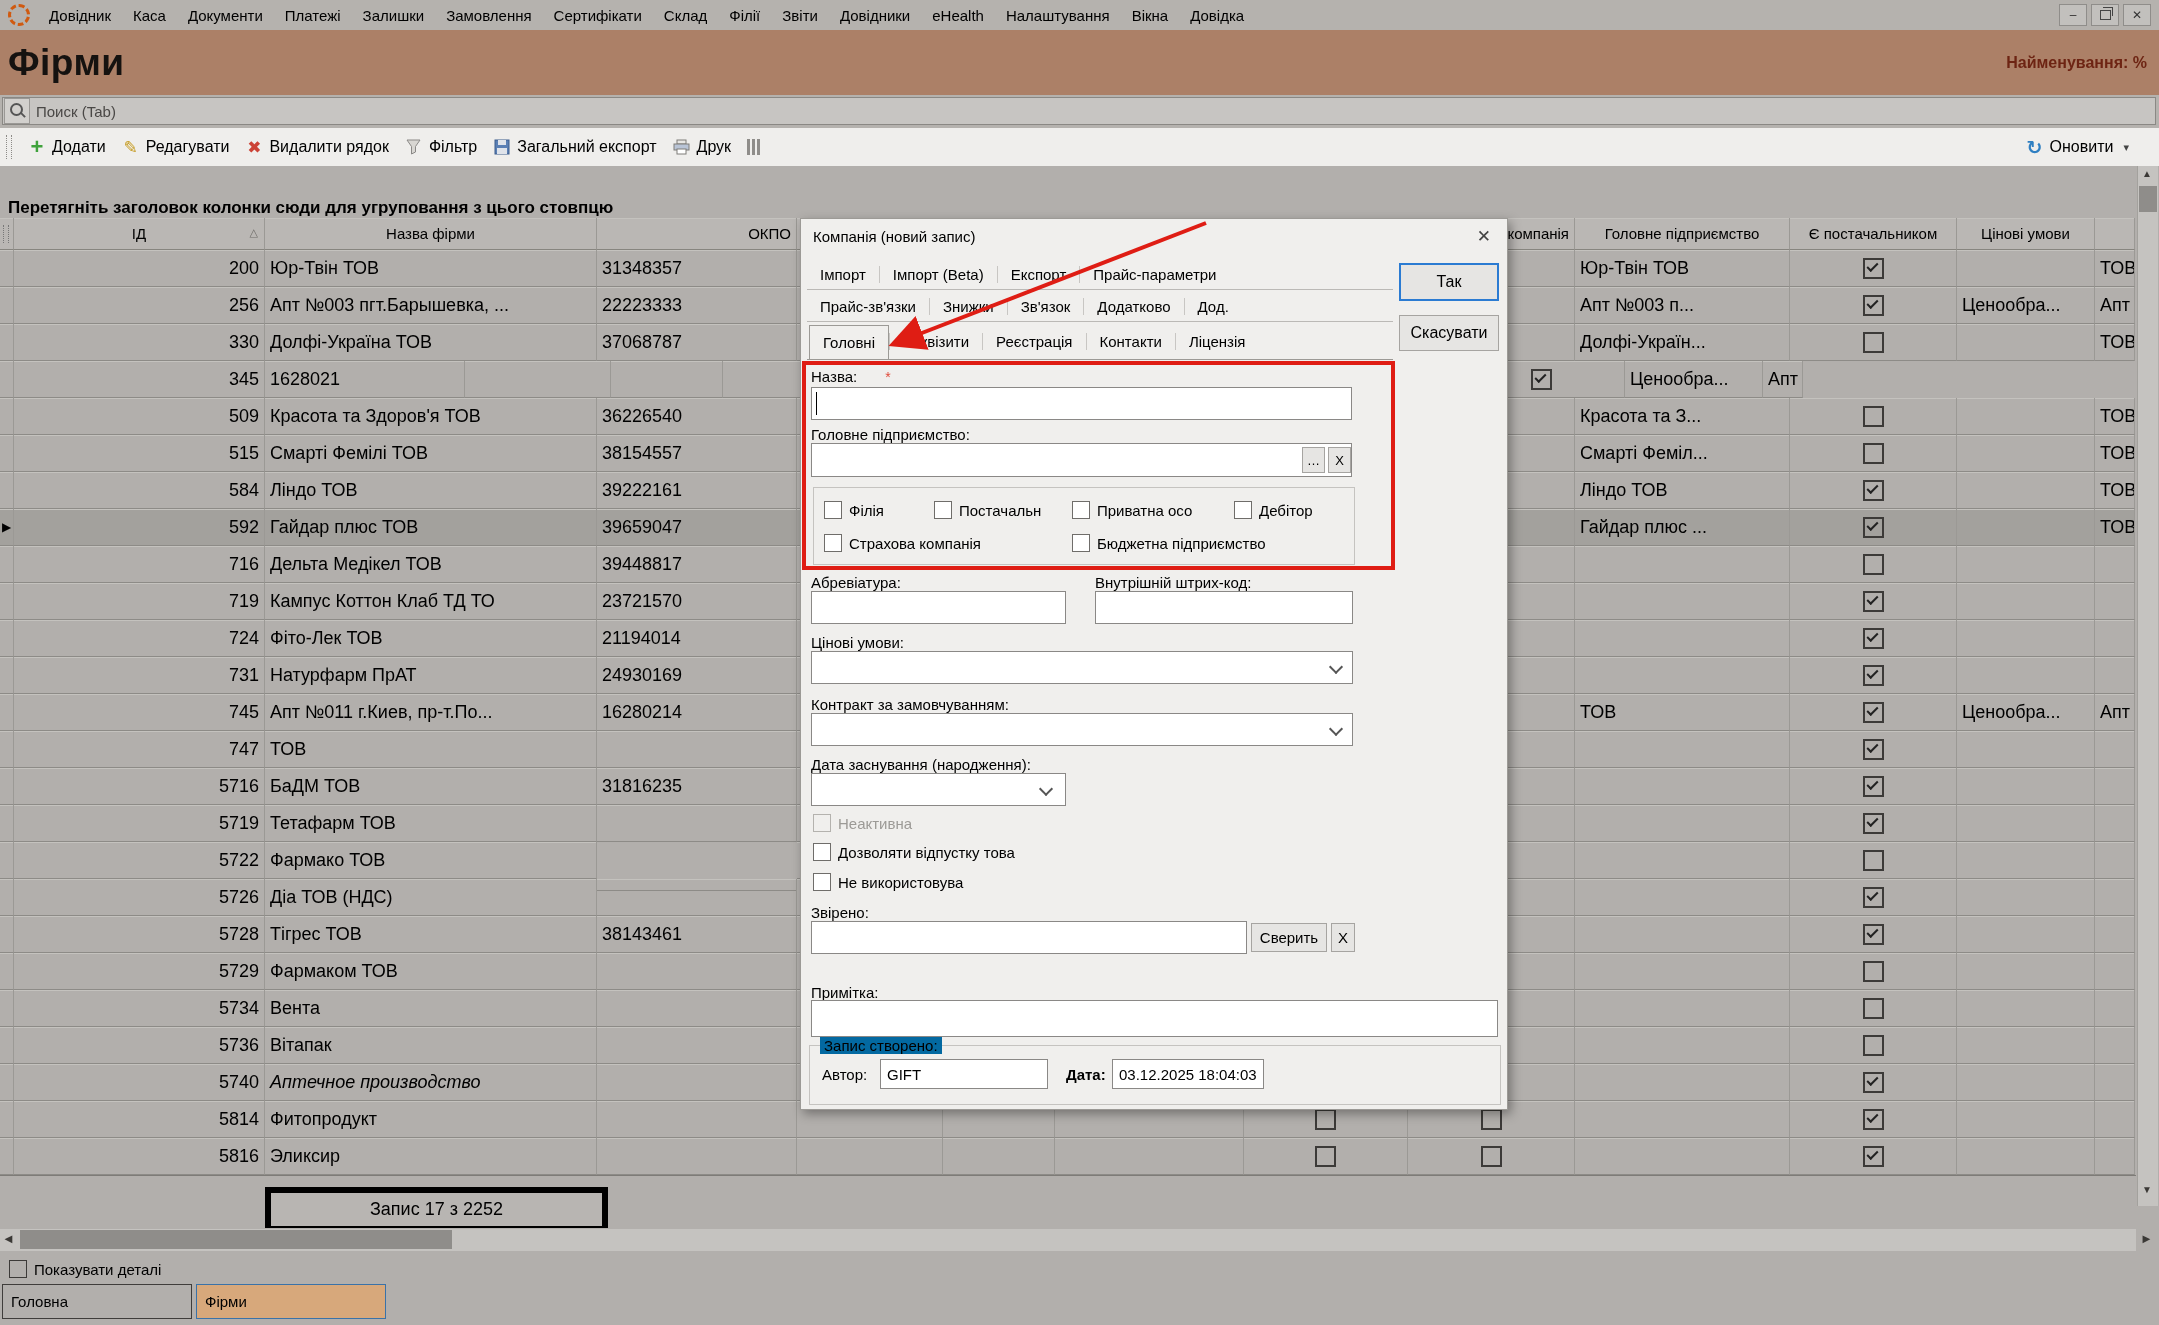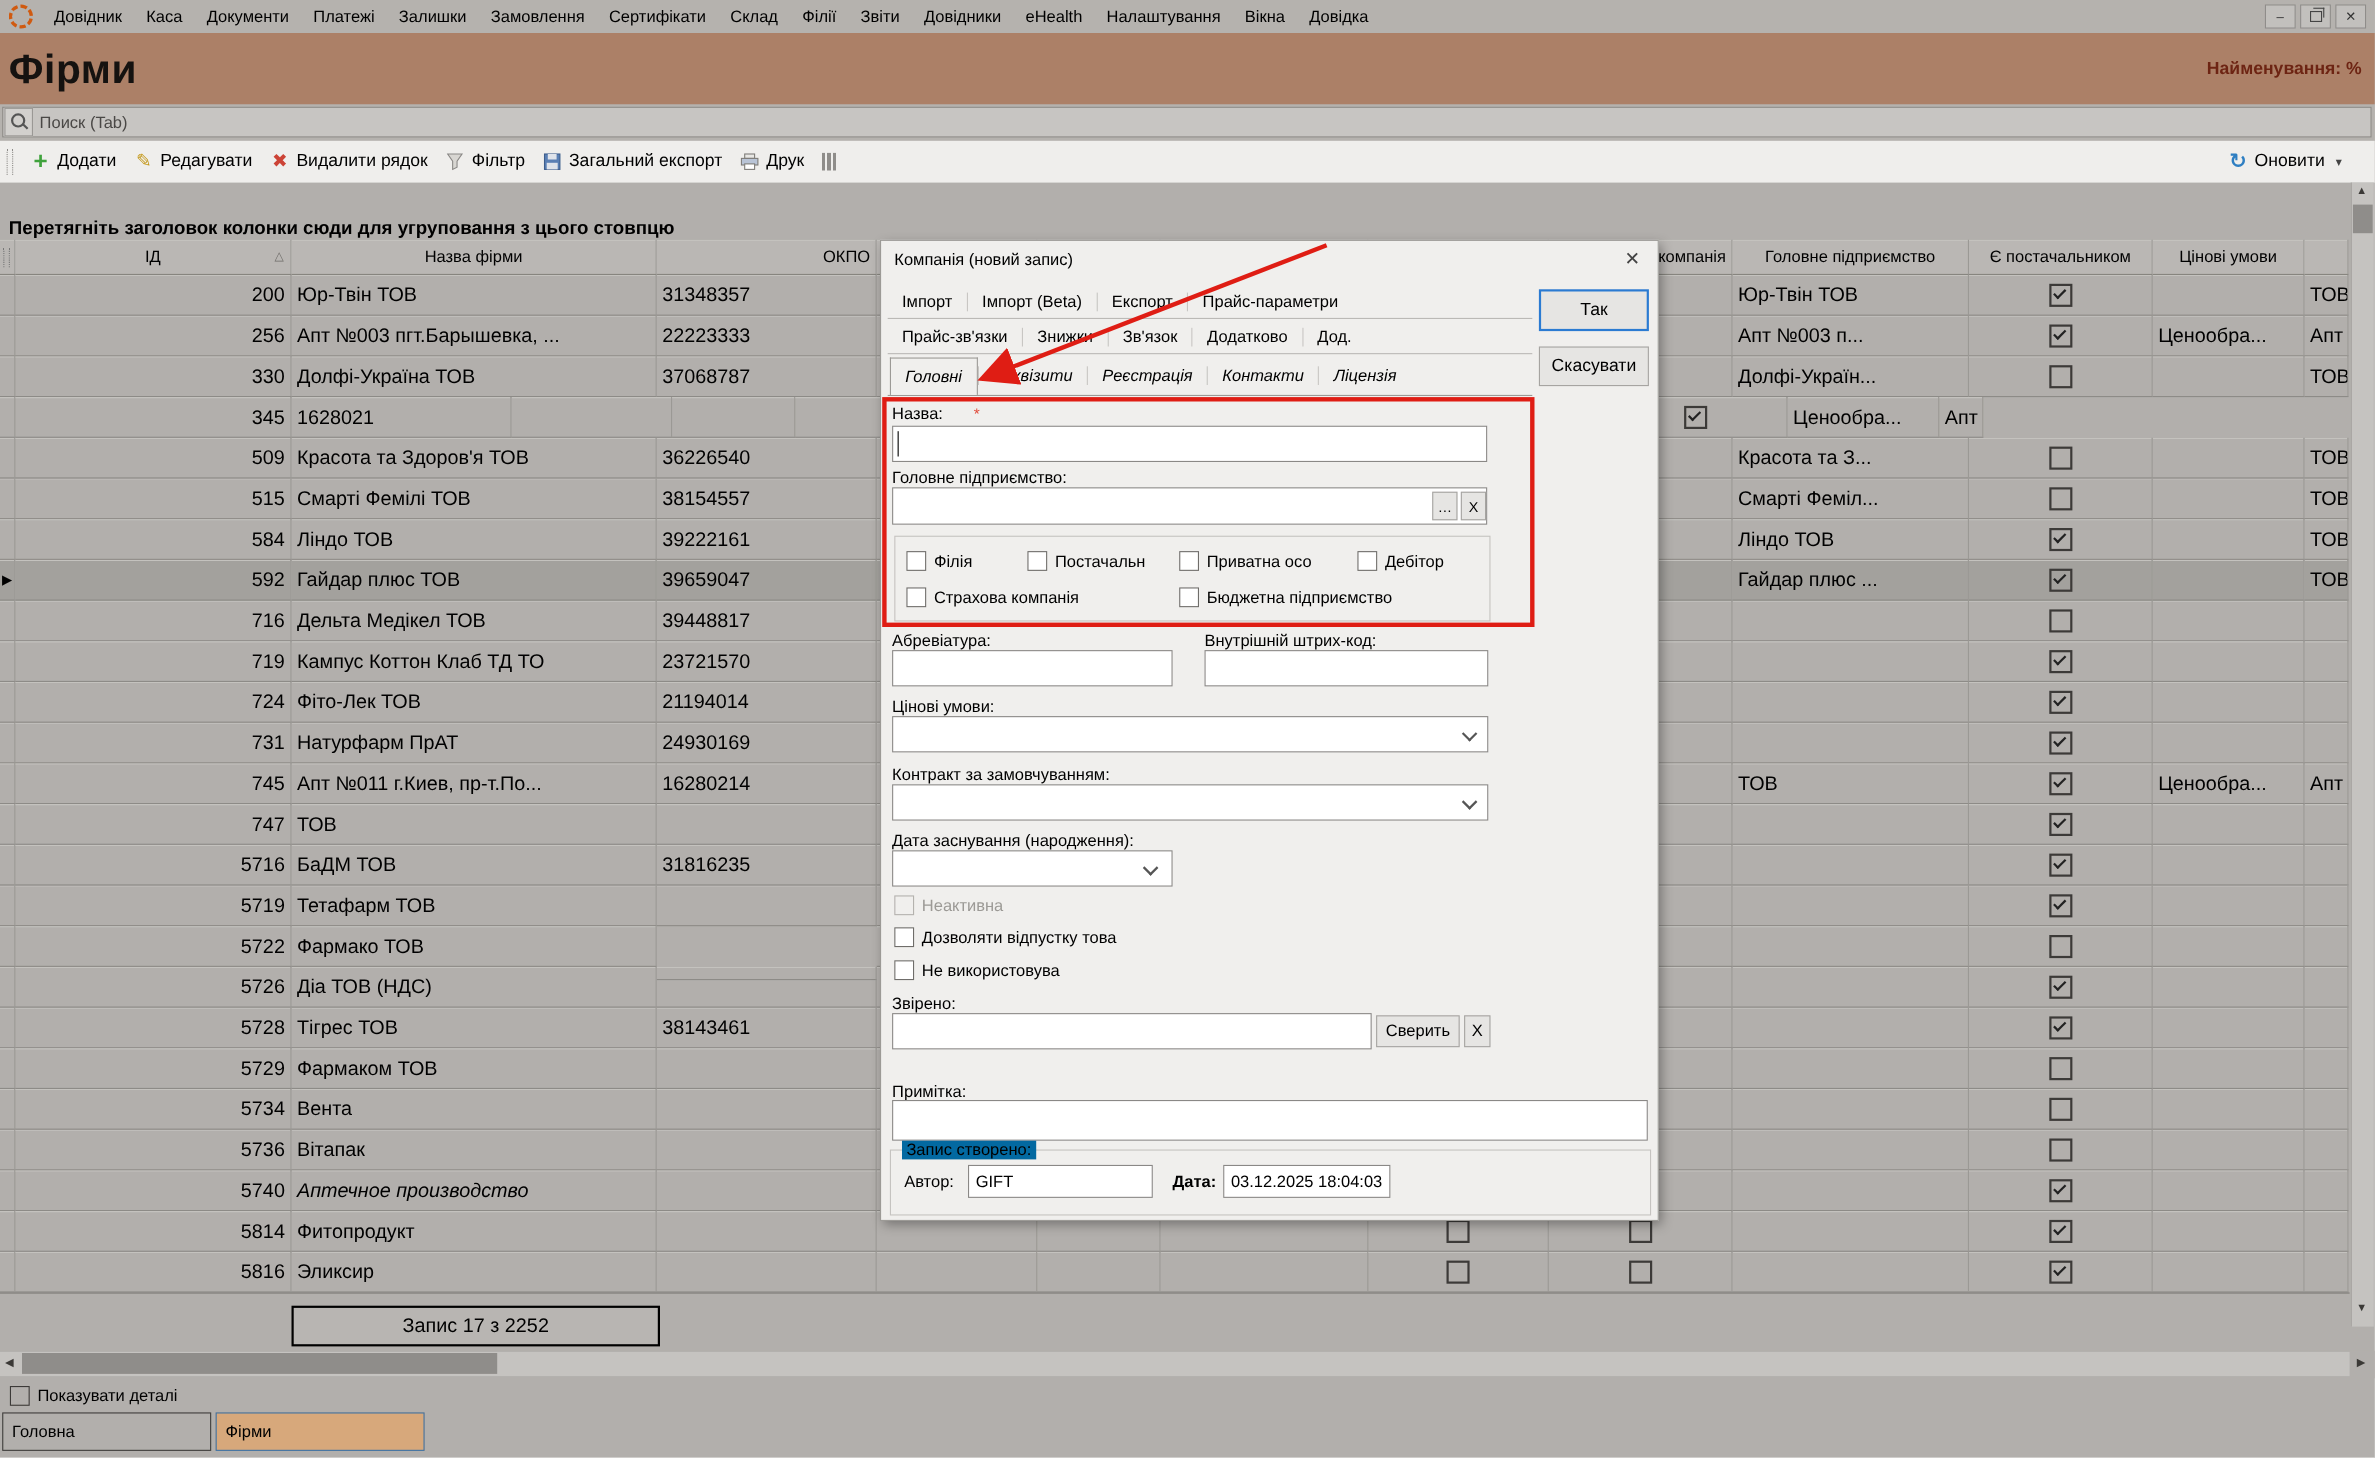--- a/index.html
+++ b/index.html
@@ -57,21 +57,21 @@
   .th.hright,.td.right{justify-content:flex-end}
   .td.center{justify-content:center}
   .tr.selected .td{background:#a3a19d}
   .marker{font-size:12px;padding:0 1px;justify-content:center}
   .sortglyph{position:absolute;right:6px;top:8px;font-size:11px;color:#6e6c68}
   .gripdots{position:absolute;left:3px;top:7px;width:4px;height:18px;border-left:1px dotted #777;border-right:1px dotted #777}
   .cb{width:17px;height:17px;border:2px solid #3c3a38;position:relative;background:transparent}
   .cb.checked::after{content:"";position:absolute;left:2px;top:3px;width:9px;height:4px;
       border-left:2px solid #222;border-bottom:2px solid #222;transform:rotate(-45deg)}
   .tfoot{position:absolute;top:1175px;left:0;width:2136px;height:53px;border-top:1px solid #7e7c78}
-  .recbox{position:absolute;left:265px;top:11px;width:331px;height:33px;background:#b8b5b2;border:2px solid #000000;
+  .recbox{position:absolute;left:265px;top:11px;width:331px;height:33px;background:#b8b5b2;border:6px solid #000000;
           display:flex;align-items:center;justify-content:center;font-size:18px}
 
   
   .hscroll{top:1228px;height:25px;background:#b2afac}
   .hs-track{position:absolute;left:0;top:1px;width:2136px;height:22px;background:#c5c3c0}
   .hs-left{position:absolute;left:2px;top:3px;color:#3b3936;font-size:13px}
   .hs-thumb{position:absolute;left:20px;top:2px;width:432px;height:19px;background:#8f8d8a}
   .hs-right{position:absolute;left:2140px;top:3px;color:#3b3936;font-size:13px}
   .vscroll{position:absolute;left:2137px;top:166px;width:20px;height:1040px;background:#c5c3c0;border-left:1px solid #a3a19d}
   .vs-up{position:absolute;top:2px;left:4px;color:#3b3936;font-size:11px}
@@ -732,21 +732,21 @@
           <span class="tab">Експорт</span>
           <span class="tab">Прайс-параметри</span>
         </div>
         <div class="tabrow" style="top: 72px;">
           <span class="tab">Прайс-зв'язки</span>
           <span class="tab">Знижки</span>
           <span class="tab">Зв'язок</span>
           <span class="tab">Додатково</span>
           <span class="tab">Дод.</span>
         </div>
-        <div class="tabrow tabrow3" style="top: 104px; font-style: italic;">
+        <div class="tabrow tabrow3" style="top: 104px;">
           <span class="tab active">Головні</span>
           <span class="tab">Реквізити</span>
           <span class="tab">Реєстрація</span>
           <span class="tab">Контакти</span>
           <span class="tab">Ліцензія</span>
         </div>
       </div>
     <div class="btn btn-ok">
         <span>Так</span>
       </div>

